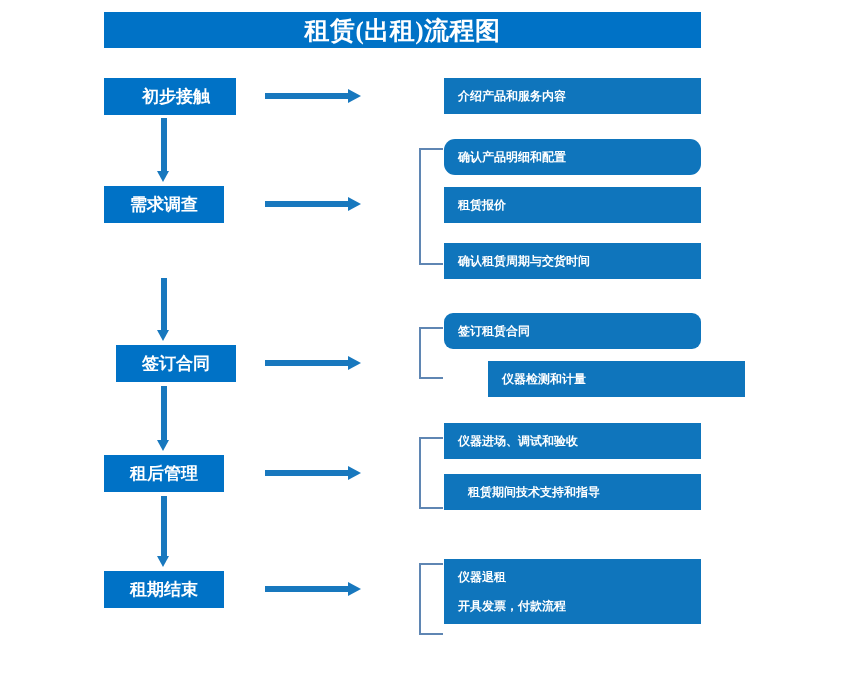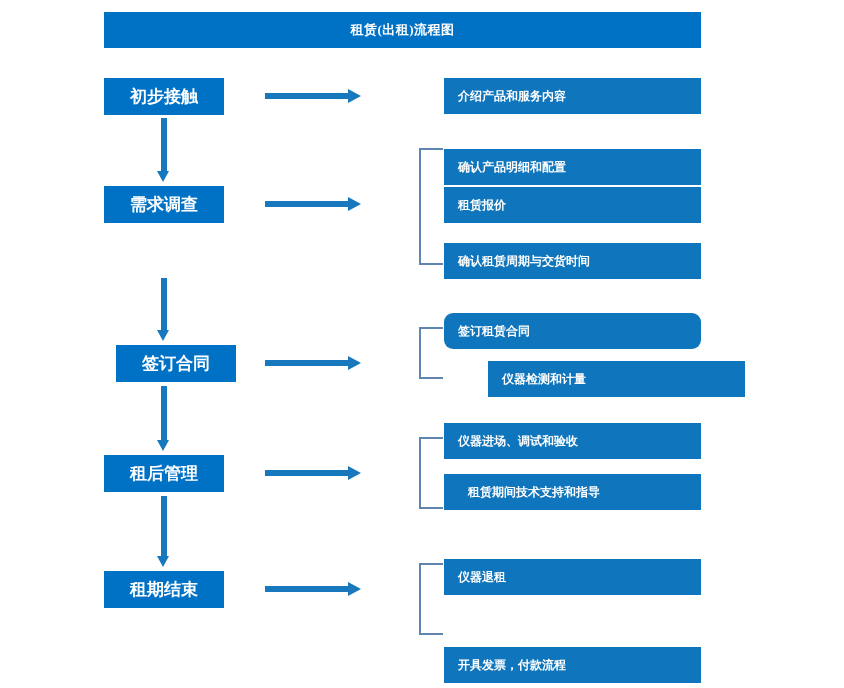--- a/index.html
+++ b/index.html
@@ -21,21 +21,21 @@
     position: absolute;
     left: 104px;
     top: 12px;
     width: 597px;
     height: 36px;
     background: #0072C6;
     color: #ffffff;
     display: flex;
     align-items: center;
     justify-content: center;
-    font-size: 13px;
+    font-size: 25px;
     font-weight: bold;
     letter-spacing: 0.5px;
   }
 
   
   .stage-box {
     position: absolute;
     left: 104px;
     width: 120px;
     height: 37px;
@@ -125,21 +125,21 @@
     box-sizing: border-box;
   }
 </style>
 </head>
 <body>
 
 <div id="canvas">
 
   <div class="title-bar">租赁(出租)流程图</div>
 
-  <div class="stage-box" style="top:78px;">初步接触</div>
+  <div class="stage-box" style="top:78px;padding-left:12px;">初步接触</div>
   <div class="stage-box" style="top:186px;">需求调查</div>
   <div class="stage-box" style="top:345px;margin-left:12px;">签订合同</div>
   <div class="stage-box" style="top:455px;">租后管理</div>
   <div class="stage-box" style="top:571px;">租期结束</div>
 
   <div class="v-arrow" style="top:118px; height:64px;">
     <div class="shaft" style="height:53px;"></div>
     <div class="head" style="top:53px;"></div>
   </div>
   <div class="v-arrow" style="top:278px; height:63px;">
@@ -176,26 +176,26 @@
     <div class="head"></div>
   </div>
 
   <div class="bracket" style="top:148px; height:117px;"></div>
   <div class="bracket" style="top:327px; height:52px;"></div>
   <div class="bracket" style="top:437px; height:72px;"></div>
   <div class="bracket" style="top:563px; height:72px;"></div>
 
   <div class="detail-box" style="top:78px;">介绍产品和服务内容</div>
 
-  <div class="detail-box" style="top:149px;">确认产品明细和配置</div>
+  <div class="detail-box" style="top:139px;border-radius:11px;">确认产品明细和配置</div>
   <div class="detail-box" style="top:187px;">租赁报价</div>
   <div class="detail-box" style="top:243px;">确认租赁周期与交货时间</div>
 
   <div class="detail-box" style="top:313px;border-radius:9px;">签订租赁合同</div>
   <div class="detail-box" style="top:361px;margin-left:44px;">仪器检测和计量</div>
 
   <div class="detail-box" style="top:423px;">仪器进场、调试和验收</div>
   <div class="detail-box" style="top:474px;padding-left:24px;">租赁期间技术支持和指导</div>
 
   <div class="detail-box" style="top:559px;">仪器退租</div>
-  <div class="detail-box" style="top:647px;">开具发票，付款流程</div>
+  <div class="detail-box" style="top:588px;">开具发票，付款流程</div>
 
 </div>
 
 </body></html>

